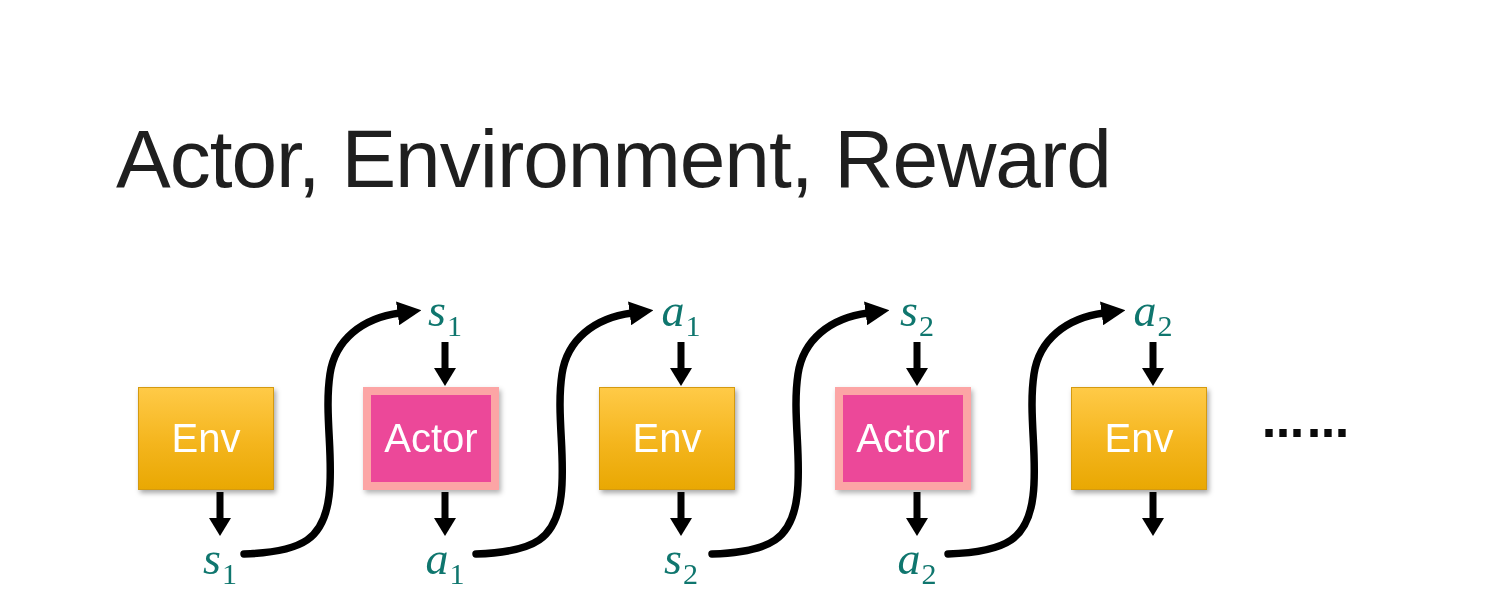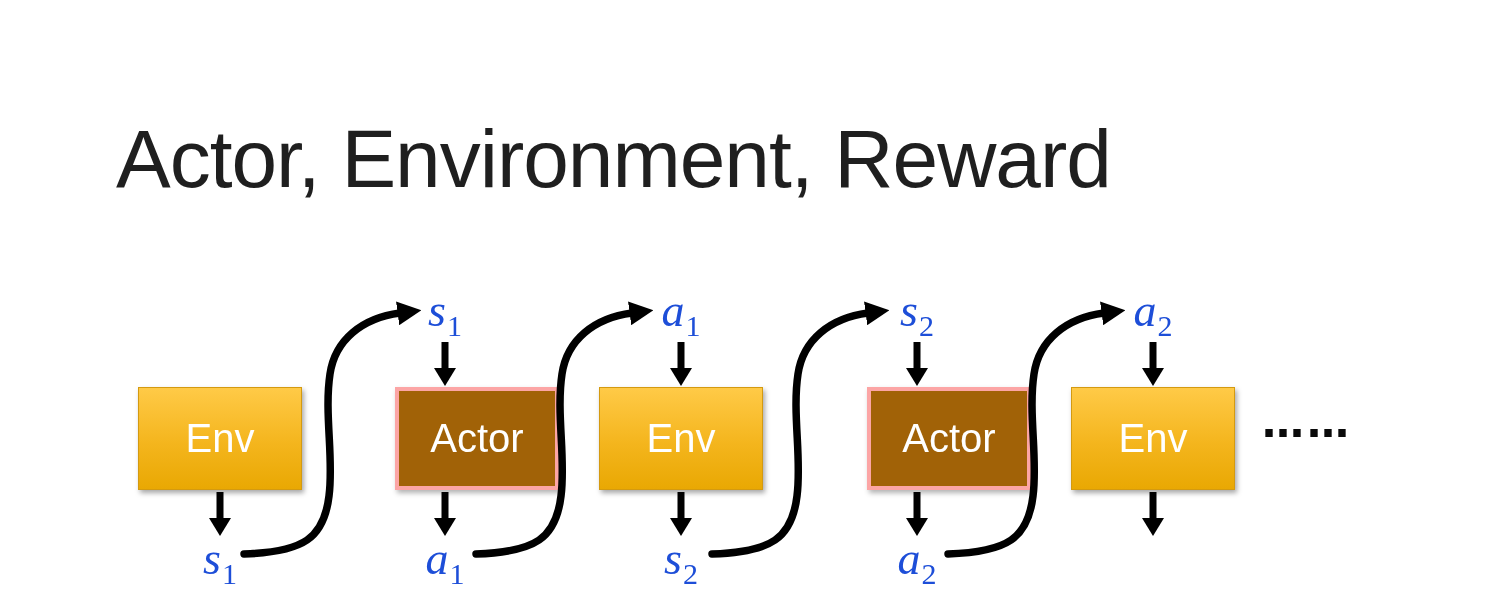--- a/index.html
+++ b/index.html
@@ -10,39 +10,38 @@
   .slide-title {
     position:absolute; left:116px; top:118px;
     font-size:82px; font-weight:300; letter-spacing:-1px;
     color:#1f1f1f; white-space:nowrap; line-height:1;
   }
   
   .unit { position:absolute; top:290px; width:164px; height:305px; }
   .u0 { left:138px; } .u1 { left:363px; } .u2 { left:599px; } .u3 { left:835px; } .u4 { left:1071px; }
 
   .box {
-    position:absolute; top:97px; left:0; width:164px; height:103px;
+    position:absolute; top:97px; left:0; width:136px; height:103px;
     display:flex; align-items:center; justify-content:center;
     color:#ffffff; font-size:40px; box-sizing:border-box;
   }
   .box.env {
     background:linear-gradient(180deg, #ffca47 0%, #f4b51d 55%, #e9a803 100%);
     border:1px solid #d49a10;
     box-shadow:2px 3px 5px rgba(0,0,0,0.35);
   }
   .box.actor {
-    background:#a16207;
-    border:4px solid #fca5a5;
+    background:#ec4899;
+    border:8px solid #fca5a5;
     box-shadow:2px 3px 5px rgba(0,0,0,0.30);
-    margin-left:32px;
   }
 
   .math-label {
     position:absolute; left:0; width:164px; text-align:center;
-    color:#1d4ed8; line-height:46px; white-space:nowrap;
+    color:#0f766e; line-height:46px; white-space:nowrap;
   }
   .math-label.top    { top:-2px;  height:50px; }
   .math-label.bottom { top:246px; height:52px; }
   .mvar {
     font-family:"Liberation Serif", serif; font-style:italic; font-size:46px;
   }
   .msub {
     font-family:"Liberation Serif", serif; font-size:30px;
     vertical-align:-10px; margin-left:1px;
   }

